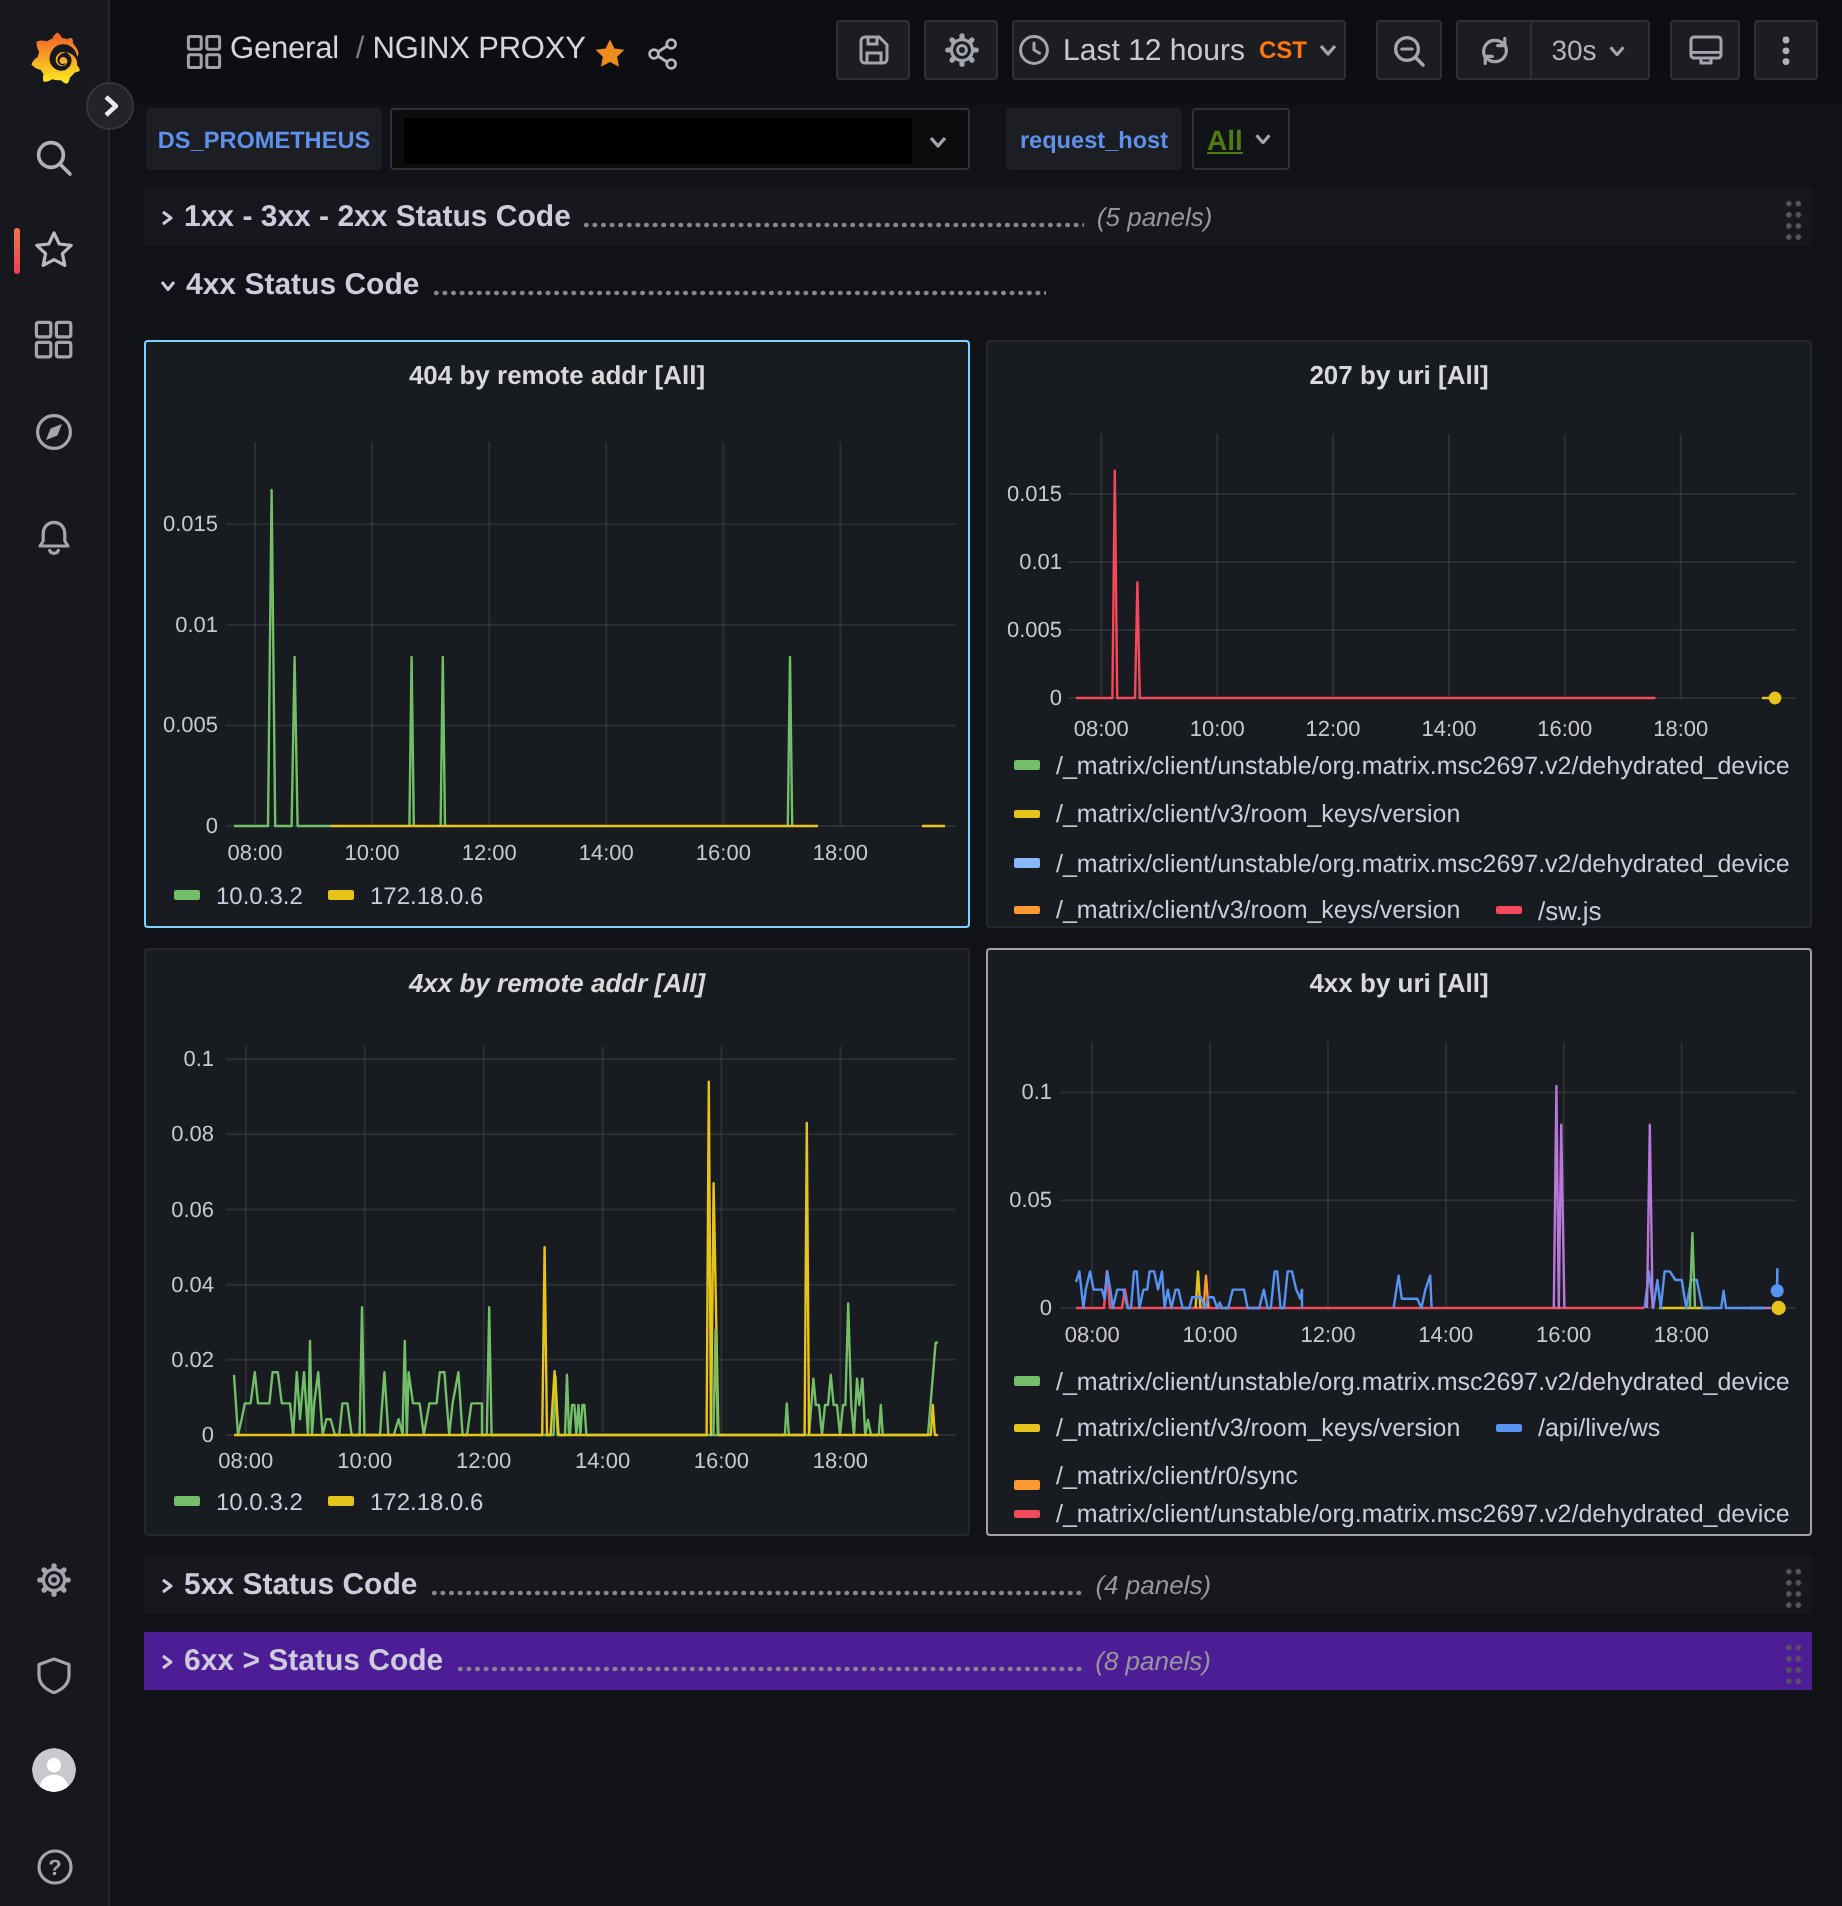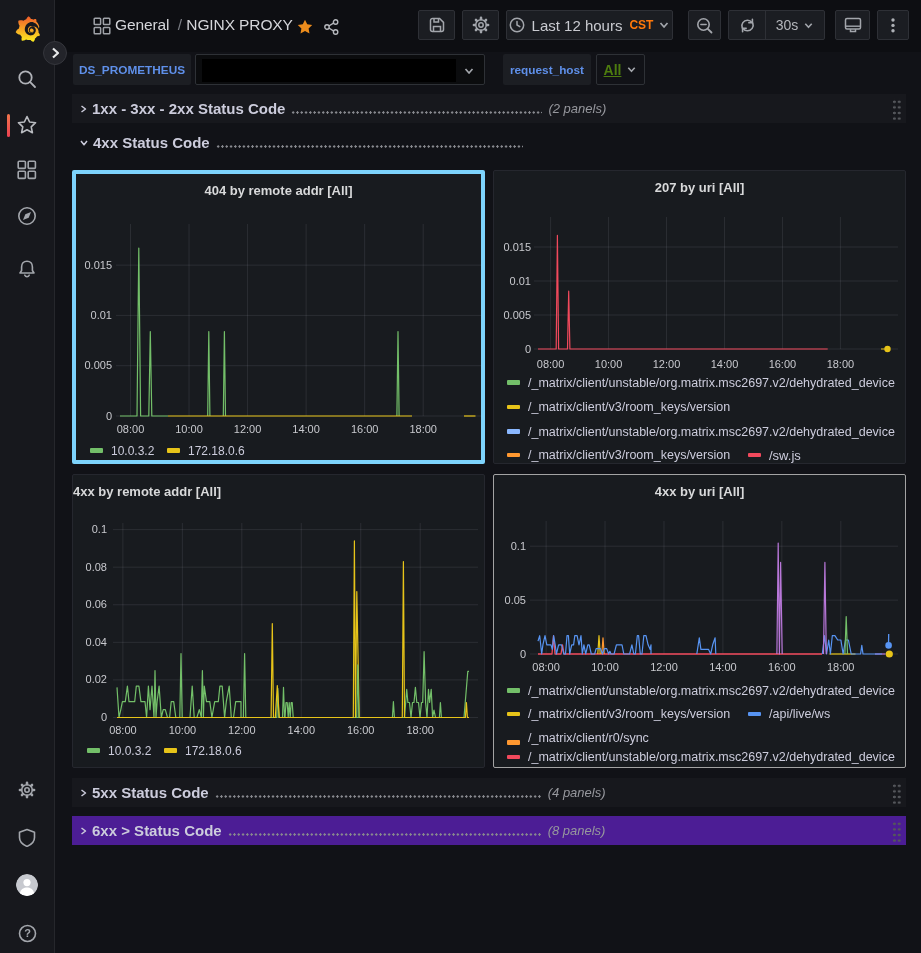--- a/index.html
+++ b/index.html
@@ -172,31 +172,31 @@
     <svg width="11" height="11" viewBox="0 0 12 12" style="margin-left:5px">
       <path d="M2.5 4 L6 8 L9.5 4" fill="none" stroke="#a3a6ac" stroke-width="1.7" stroke-linejoin="round"></path>
     </svg>
   </div>
 <div style="position:absolute;left:72px;top:94px;width:834px;height:29px;background:#17181d;display:flex;align-items:center;padding-left:8px;">
     <svg width="7" height="10" viewBox="0 0 7 10" style="margin-right:5px">
       <path d="M1.5 2 L5.5 5 L1.5 8" fill="none" stroke="#ccccdc" stroke-width="1.5" stroke-linejoin="round"></path>
     </svg>
     <span style="font-size:15px;font-weight:bold;color:#ccccdc;white-space:nowrap;">1xx - 3xx - 2xx Status Code</span>
     <span style="display:inline-block;width:251px;height:11px;margin:0 6px;background-image:radial-gradient(circle, #87888e 1.05px, transparent 1.35px);background-size:4.3px 11px;background-position:0 4px;background-repeat:repeat-x;"></span>
-    <span style="font-size:13px;font-style:italic;color:#96979d;font-weight:400;">(2 panels)</span>
+    <span style="font-size:13px;font-style:italic;color:#96979d;font-weight:400;">(5 panels)</span>
     <span style="position:absolute;right:5.5px;top:50%;transform:translateY(-50%);width:10px;height:22px;background-image:radial-gradient(circle,#54565b 1.2px,transparent 1.5px);background-size:4.8px 5.6px;background-position:1px 1px;"></span>
   </div>
 <div style="position:absolute;left:72px;top:128px;width:834px;height:29px;display:flex;align-items:center;padding-left:8px;">
     <svg width="8" height="10" viewBox="0 0 8 10" style="margin-right:5px">
       <path d="M1 3 L4 6.8 L7 3" fill="none" stroke="#ccccdc" stroke-width="1.5" stroke-linejoin="round"></path>
     </svg>
     <span style="font-size:15px;font-weight:bold;color:#ccccdc;white-space:nowrap;">4xx Status Code</span>
     <span style="display:inline-block;width:307px;height:11px;margin:0 6px;background-image:radial-gradient(circle, #87888e 1.05px, transparent 1.35px);background-size:4.3px 11px;background-position:0 4px;background-repeat:repeat-x;"></span>
   </div>
-<div style="position:absolute;left:72px;top:170px;width:413px;height:294px;background:#181b1f;border:4px solid #7dd3fc;border-radius:2px;overflow:hidden;box-sizing:border-box;">
+<div style="position:absolute;left:72px;top:170px;width:413px;height:294px;background:#181b1f;border:1px solid #7dd3fc;border-radius:2px;overflow:hidden;box-sizing:border-box;">
     <div style="position:absolute;left:0;top:9px;width:100%;text-align:center;font-size:13px;font-weight:bold;color:#d8d9da;">404 by remote addr [All]</div>
     <svg width="413" height="294" style="position:absolute;left:0;top:0">
       <line x1="40" y1="242.0" x2="405" y2="242.0" stroke="rgba(204,204,220,0.11)" stroke-width="1"></line>
       <line x1="40" y1="191.7" x2="405" y2="191.7" stroke="rgba(204,204,220,0.11)" stroke-width="1"></line>
       <line x1="40" y1="141.4" x2="405" y2="141.4" stroke="rgba(204,204,220,0.11)" stroke-width="1"></line>
       <line x1="40" y1="91.10000000000002" x2="405" y2="91.10000000000002" stroke="rgba(204,204,220,0.11)" stroke-width="1"></line>
       <line x1="54.5" y1="50" x2="54.5" y2="242.0" stroke="rgba(204,204,220,0.11)" stroke-width="1"></line>
       <line x1="113.03999999999999" y1="50" x2="113.03999999999999" y2="242.0" stroke="rgba(204,204,220,0.11)" stroke-width="1"></line>
       <line x1="171.57999999999998" y1="50" x2="171.57999999999998" y2="242.0" stroke="rgba(204,204,220,0.11)" stroke-width="1"></line>
       <line x1="230.12" y1="50" x2="230.12" y2="242.0" stroke="rgba(204,204,220,0.11)" stroke-width="1"></line>
@@ -270,21 +270,21 @@
     <span style="position:absolute;left:13px;top:276.5px;display:flex;align-items:center;height:15px;">
       <span style="width:13px;height:4.6px;border-radius:1px;background:#ff9830;margin-right:8px;flex:none"></span>
       <span style="font-size:12.5px;color:#ccccdc;white-space:nowrap;">/_matrix/client/v3/room_keys/version</span>
     </span>
     <span style="position:absolute;left:254px;top:276.5px;display:flex;align-items:center;height:15px;">
       <span style="width:13px;height:4.6px;border-radius:1px;background:#f2495c;margin-right:8px;flex:none"></span>
       <span style="font-size:13px;color:#ccccdc;white-space:nowrap;">/sw.js</span>
     </span>
   </div>
 <div style="position:absolute;left:72px;top:474px;width:413px;height:294px;background:#181b1f;border:1px solid #25272e;border-radius:2px;overflow:hidden;box-sizing:border-box;">
-    <div style="position:absolute;left:0;top:9px;width:100%;font-size:13px;font-weight:bold;color:#d8d9da;">4xx by remote addr [All]</div>
+    <div style="position:absolute;left:0;top:9px;width:100%;text-align:center;font-size:13px;font-weight:bold;color:#d8d9da;font-style:italic;">4xx by remote addr [All]</div>
     <svg width="413" height="294" style="position:absolute;left:0;top:0">
       <line x1="40" y1="242.5" x2="405" y2="242.5" stroke="rgba(204,204,220,0.11)" stroke-width="1"></line>
       <line x1="40" y1="204.92000000000002" x2="405" y2="204.92000000000002" stroke="rgba(204,204,220,0.11)" stroke-width="1"></line>
       <line x1="40" y1="167.34" x2="405" y2="167.34" stroke="rgba(204,204,220,0.11)" stroke-width="1"></line>
       <line x1="40" y1="129.76" x2="405" y2="129.76" stroke="rgba(204,204,220,0.11)" stroke-width="1"></line>
       <line x1="40" y1="92.18" x2="405" y2="92.18" stroke="rgba(204,204,220,0.11)" stroke-width="1"></line>
       <line x1="40" y1="54.60000000000002" x2="405" y2="54.60000000000002" stroke="rgba(204,204,220,0.11)" stroke-width="1"></line>
       <line x1="49.9" y1="48" x2="49.9" y2="242.5" stroke="rgba(204,204,220,0.11)" stroke-width="1"></line>
       <line x1="109.36" y1="48" x2="109.36" y2="242.5" stroke="rgba(204,204,220,0.11)" stroke-width="1"></line>
       <line x1="168.82" y1="48" x2="168.82" y2="242.5" stroke="rgba(204,204,220,0.11)" stroke-width="1"></line>

